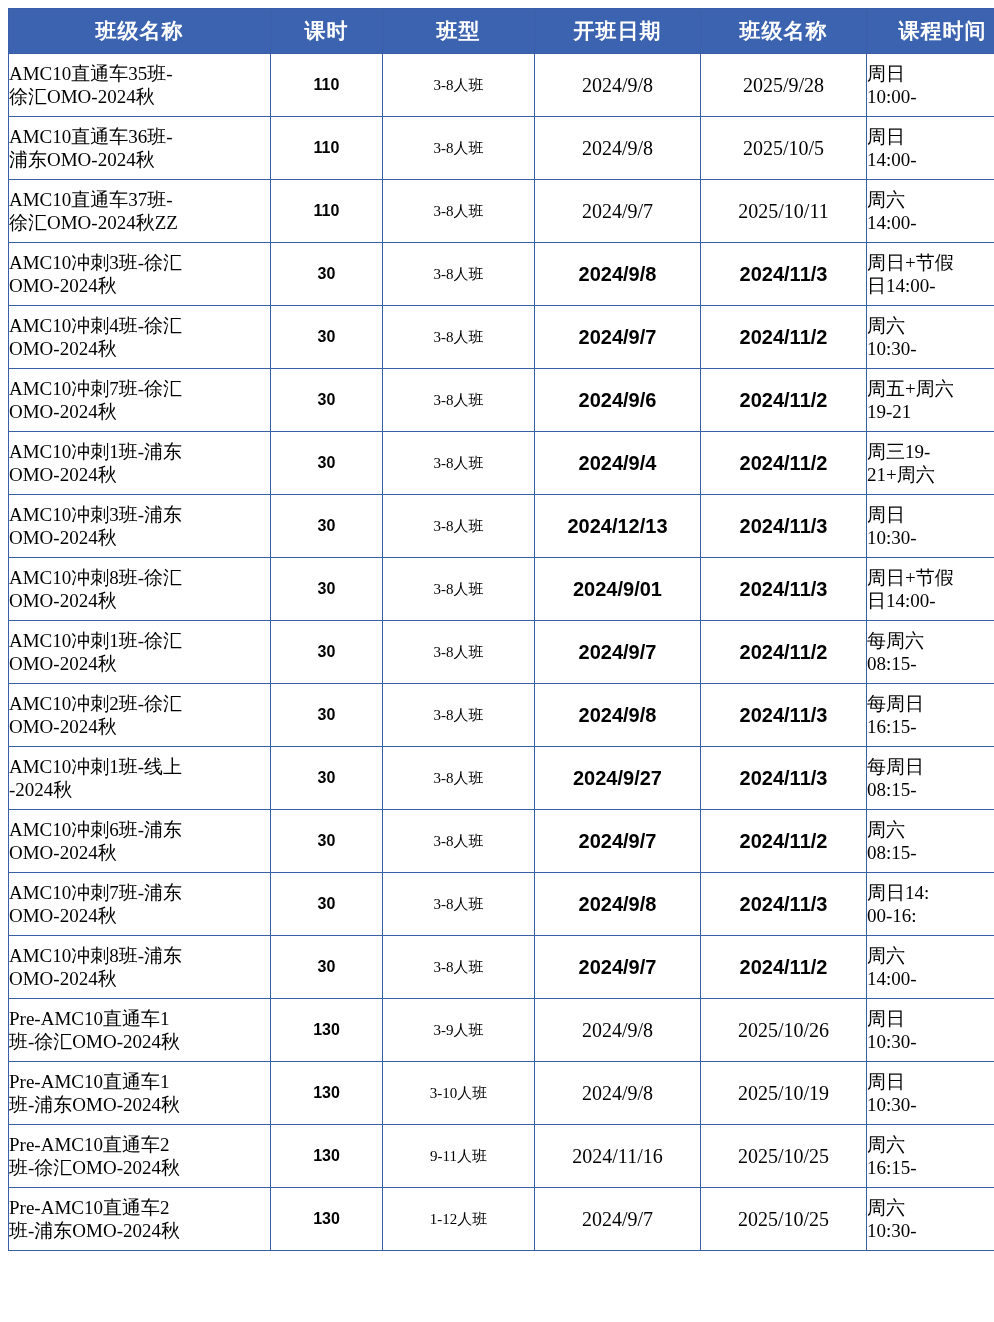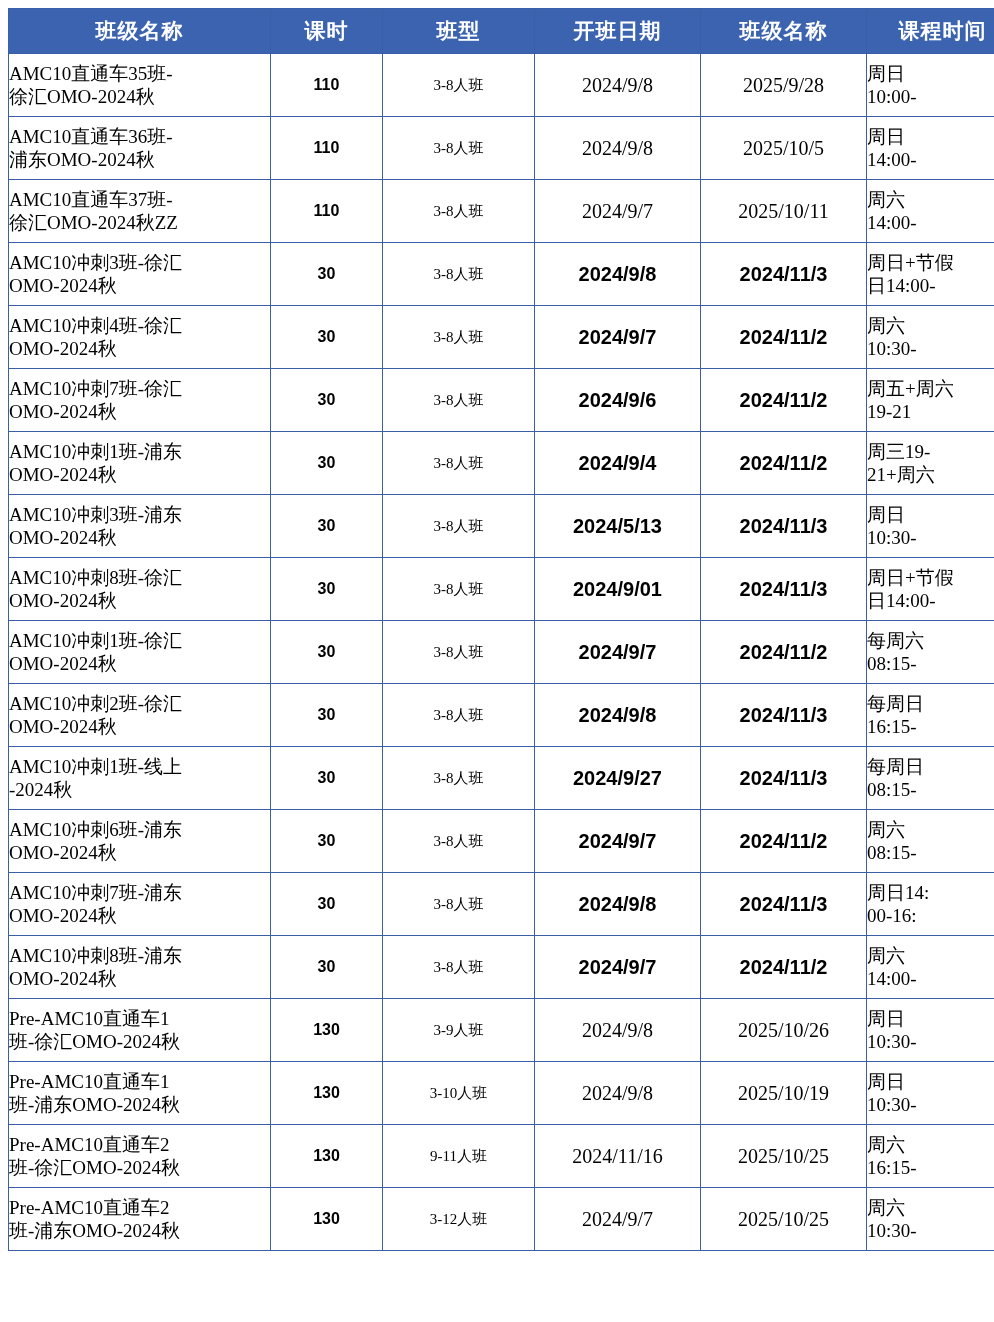--- a/index.html
+++ b/index.html
@@ -261,21 +261,21 @@
             <span class="cell-inner">AMC10冲刺3班-浦东
 OMO-2024秋</span>
           </td>
           <td class="c-hours">
             <span class="cell-inner">30</span>
           </td>
           <td class="c-type">
             <span class="cell-inner">3-8人班</span>
           </td>
           <td class="c-start bold">
-            <span class="cell-inner">2024/5/13</span>
+            <span class="cell-inner">2024/12/13</span>
           </td>
           <td class="c-end bold">
             <span class="cell-inner">2024/11/3</span>
           </td>
           <td class="c-time"><span class="cell-inner">周日
 10:30-</span></td>
         </tr>
         <tr>
           <td class="c-name">
             <span class="cell-inner">AMC10冲刺8班-徐汇
@@ -478,21 +478,21 @@
         </tr>
         <tr>
           <td class="c-name">
             <span class="cell-inner">Pre-AMC10直通车2
 班-浦东OMO-2024秋</span>
           </td>
           <td class="c-hours">
             <span class="cell-inner">130</span>
           </td>
           <td class="c-type">
-            <span class="cell-inner">3-12人班</span>
+            <span class="cell-inner">1-12人班</span>
           </td>
           <td class="c-start">
             <span class="cell-inner">2024/9/7</span>
           </td>
           <td class="c-end">
             <span class="cell-inner">2025/10/25</span>
           </td>
           <td class="c-time"><span class="cell-inner">周六
 10:30-</span></td>
         </tr>

